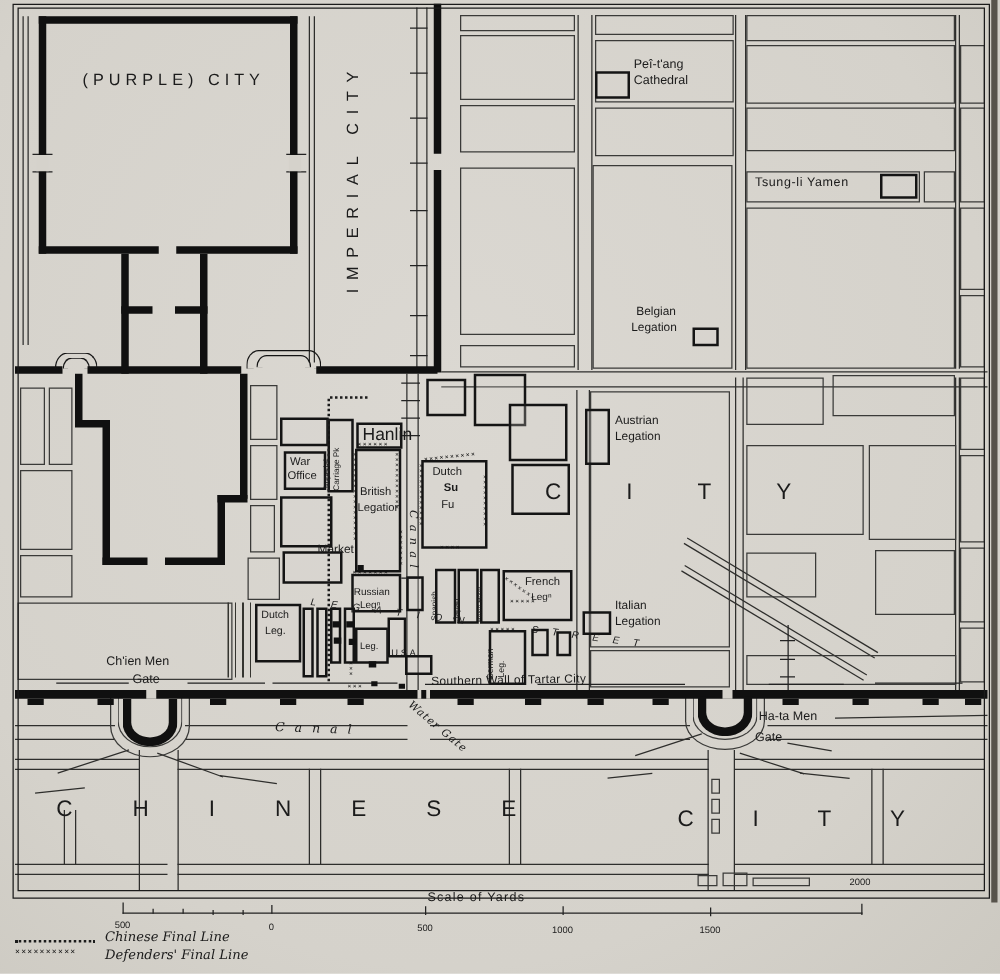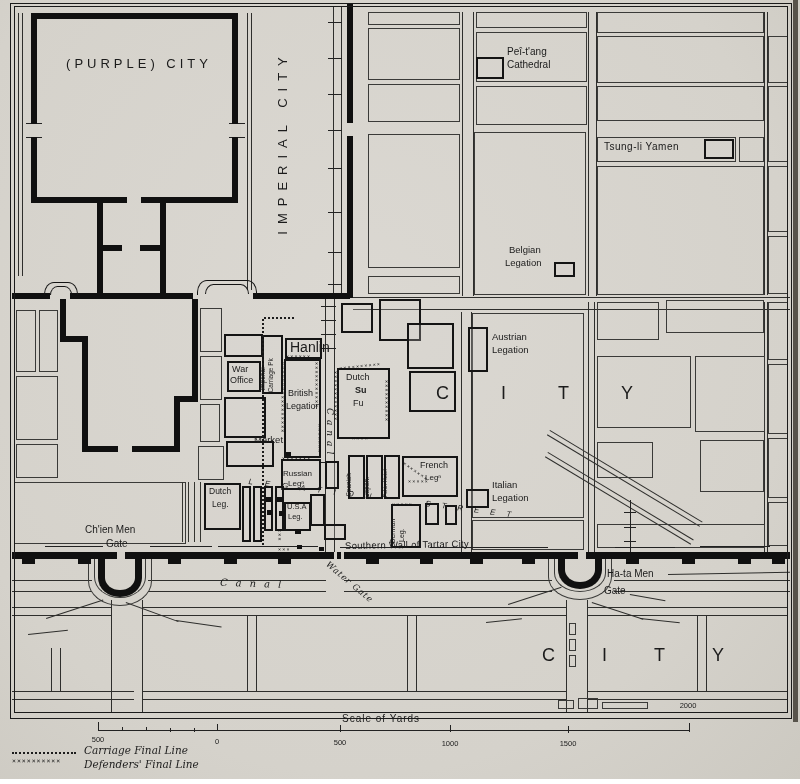--- a/index.html
+++ b/index.html
@@ -280,20 +280,21 @@
       <div class="abs mark" style="left: 319px; top: 547px; width: 5px; height: 4px;"></div>
     </div>
 
   <div class="abs frame" style="left:10px;top:3px;width:782px;height:716px;"></div>
   <div class="abs frame2" style="left:14px;top:6px;width:774px;height:707px;"></div>
   <div class="abs edge" style="left:793px;top:0;width:5px;height:722px;"></div>
 
   <span class="L ctr" style="left:40px;top:57px;width:198px;font-size:13px;letter-spacing:4px;">(PURPLE) CITY</span>
   <div class="L ctr" style="left:170px;top:135px;width:226px;font-size:13px;letter-spacing:7px;transform:rotate(-90deg);">IMPERIAL CITY</div>
   <span class="L" style="left:436px;top:383px;font-size:18px;letter-spacing:52px;">CITY</span>
+  <span class="L" style="left:45px;top:637px;font-size:18px;letter-spacing:48px;">CHINESE</span>
   <span class="L" style="left:542px;top:645px;font-size:18px;letter-spacing:47px;">CITY</span>
 
   <span class="L" style="left:507px;top:46px;font-size:10px;">Peî-t'ang</span>
   <span class="L" style="left:507px;top:59px;font-size:10px;">Cathedral</span>
   <span class="L" style="left:604px;top:141px;font-size:10px;letter-spacing:0.5px;">Tsung-li Yamen</span>
   <span class="L" style="left:509px;top:245px;font-size:9.5px;">Belgian</span>
   <span class="L" style="left:505px;top:258px;font-size:9.5px;">Legation</span>
   <span class="L" style="left:492px;top:332px;font-size:9.5px;">Austrian</span>
   <span class="L" style="left:492px;top:345px;font-size:9.5px;">Legation</span>
   <span class="L" style="left:492px;top:480px;font-size:9.5px;">Italian</span>
@@ -303,21 +304,21 @@
   <span class="L" style="left:230px;top:375px;font-size:9px;">Office</span>
   <span class="L vlb" style="left:266px;top:384px;font-size:6.5px;">Imperial</span>
   <span class="L vlb" style="left:274px;top:386px;font-size:6.5px;">Carriage Pk</span>
   <span class="L" style="left:288px;top:388px;font-size:9px;">British</span>
   <span class="L" style="left:286px;top:401px;font-size:9px;">Legation</span>
   <span class="L" style="left:254px;top:435px;font-size:9.5px;">Market</span>
   <span class="L" style="left:283px;top:469px;font-size:8px;">Russian</span>
   <span class="L" style="left:288px;top:479px;font-size:8px;">Legⁿ</span>
   <span class="L" style="left:209px;top:487px;font-size:8.5px;">Dutch</span>
   <span class="L" style="left:212px;top:500px;font-size:8.5px;">Leg.</span>
-  <span class="L" style="left:287px;top:503px;font-size:7.5px;">U.S.A</span>
+  <span class="L" style="left:287px;top:519px;font-size:7.5px;padding-left:26px;">U.S.A</span>
   <span class="L" style="left:288px;top:513px;font-size:7.5px;">Leg.</span>
   <span class="L vlb" style="left:352px;top:490px;font-size:6.5px;">Spanish</span>
   <span class="L vlb" style="left:370px;top:490px;font-size:6.5px;">Japan.</span>
   <span class="L vlb" style="left:388px;top:492px;font-size:5.5px;">Pekin Hotel</span>
   <span class="L" style="left:346px;top:372px;font-size:9px;">Dutch</span>
   <span class="L" style="left:355px;top:385px;font-size:9px;font-weight:bold;">Su</span>
   <span class="L" style="left:353px;top:398px;font-size:9px;">Fu</span>
   <span class="L" style="left:420px;top:460px;font-size:9px;">French</span>
   <span class="L" style="left:425px;top:473px;font-size:8px;">Legⁿ</span>
   <span class="L vlb" style="left:396px;top:537px;font-size:7px;">German</span>
@@ -337,16 +338,16 @@
 
   <span class="L" style="left:342px;top:713px;font-size:10px;letter-spacing:1px;">Scale of Yards</span>
   <span class="L" style="left:98px;top:736px;font-size:7.5px;transform:translateX(-50%);">500</span>
   <span class="L" style="left:217px;top:738px;font-size:7.5px;transform:translateX(-50%);">0</span>
   <span class="L" style="left:340px;top:739px;font-size:7.5px;transform:translateX(-50%);">500</span>
   <span class="L" style="left:450px;top:740px;font-size:7.5px;transform:translateX(-50%);">1000</span>
   <span class="L" style="left:568px;top:740px;font-size:7.5px;transform:translateX(-50%);">1500</span>
   <span class="L" style="left:688px;top:702px;font-size:7.5px;transform:translateX(-50%);">2000</span>
 
   <div class="abs dotl" style="left:12px;top:752px;width:64px;height:2px;"></div>
-  <span class="L ser" style="left:84px;top:744px;font-size:10.5px;">Carriage Final Line</span>
+  <span class="L ser" style="left:84px;top:744px;font-size:10.5px;">Chinese Final Line</span>
   <span class="L" style="left:12px;top:758px;font-size:6.5px;letter-spacing:1px;font-family:'DejaVu Sans Mono',monospace;">××××××××××</span>
   <span class="L ser" style="left:84px;top:758px;font-size:10.5px;">Defenders' Final Line</span>
 </div>
 
 </body></html>

